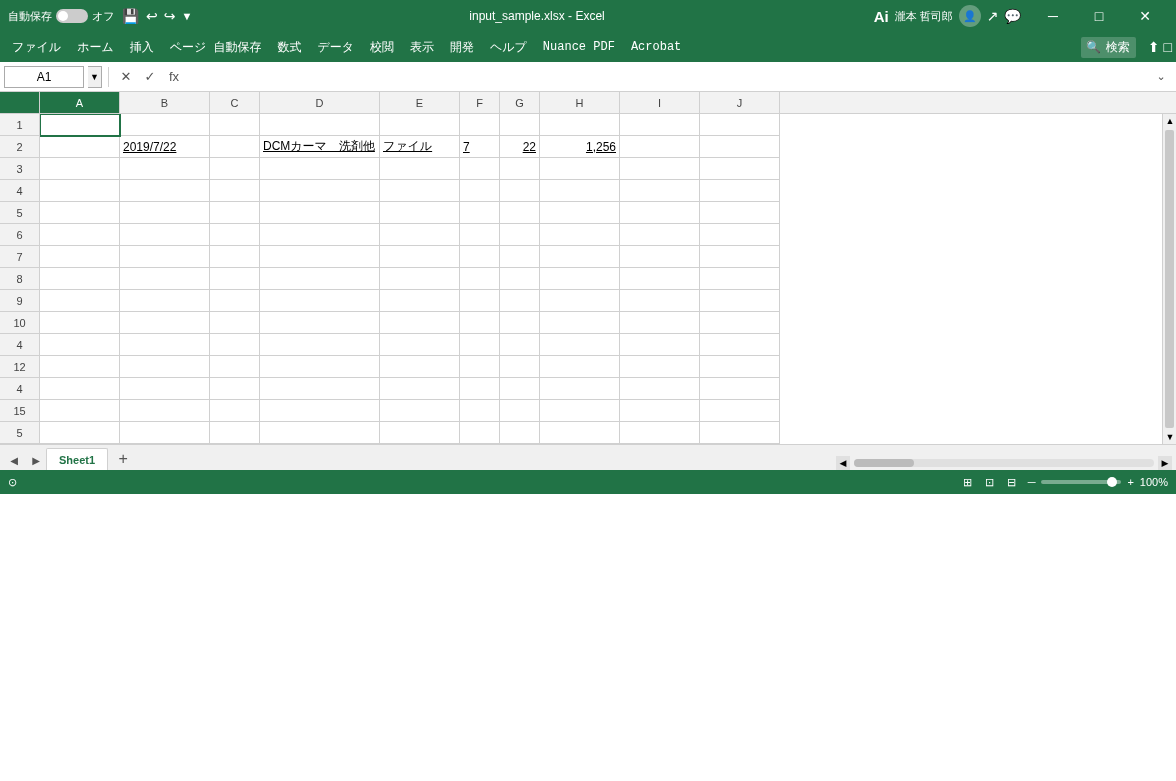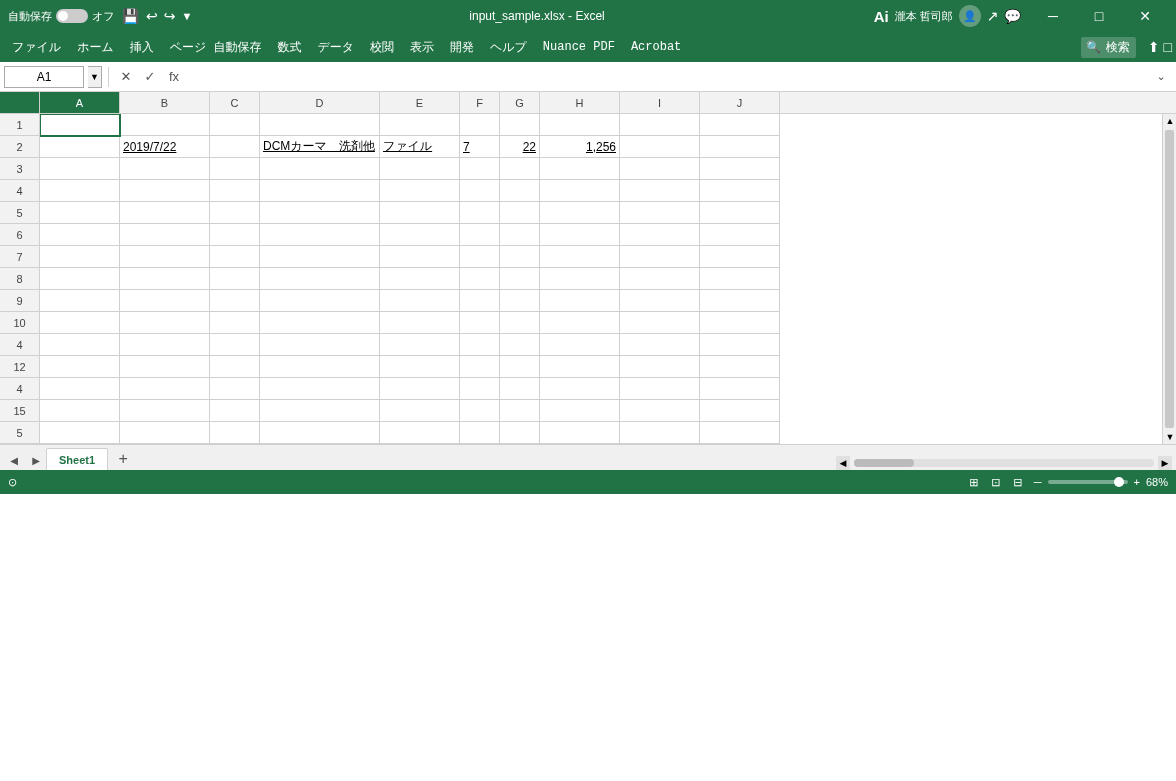--- a/index.html
+++ b/index.html
@@ -557,15 +557,15 @@
     <div class="view-btns">
       <div class="view-btn">⊞</div>
       <div class="view-btn">⊡</div>
       <div class="view-btn">⊟</div>
     </div>
     <span style="cursor:pointer;">─</span>
     <div class="zoom-slider">
       <div class="zoom-slider-thumb"></div>
     </div>
     <span style="cursor:pointer;">+</span>
-    <span>68%</span>
+    <span>100%</span>
   </div>
 </div>
 
 </body></html>

